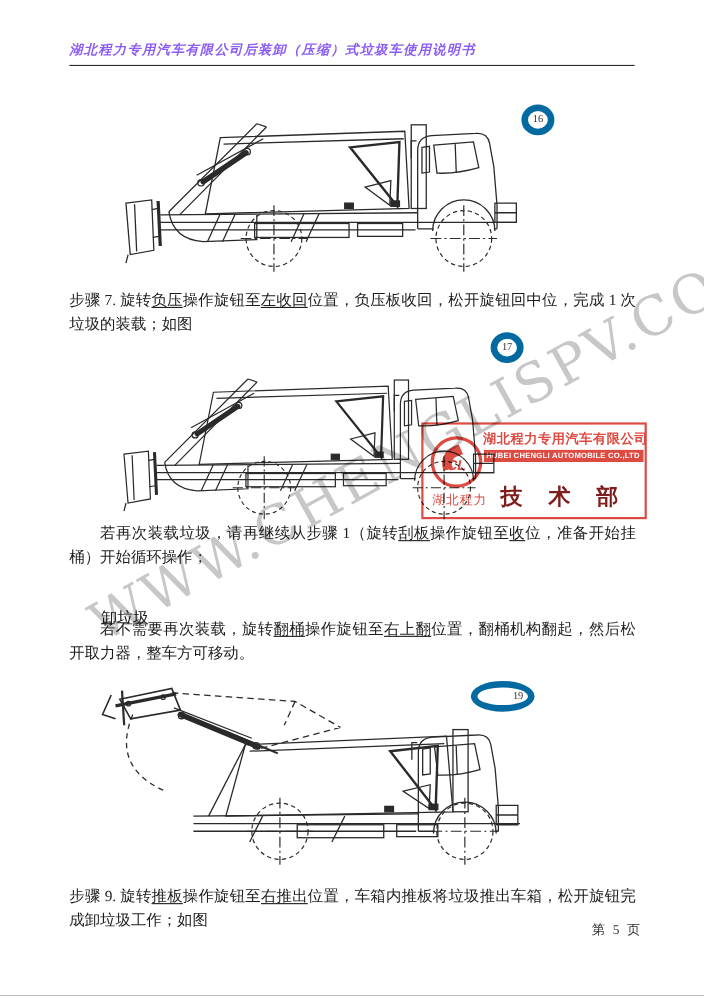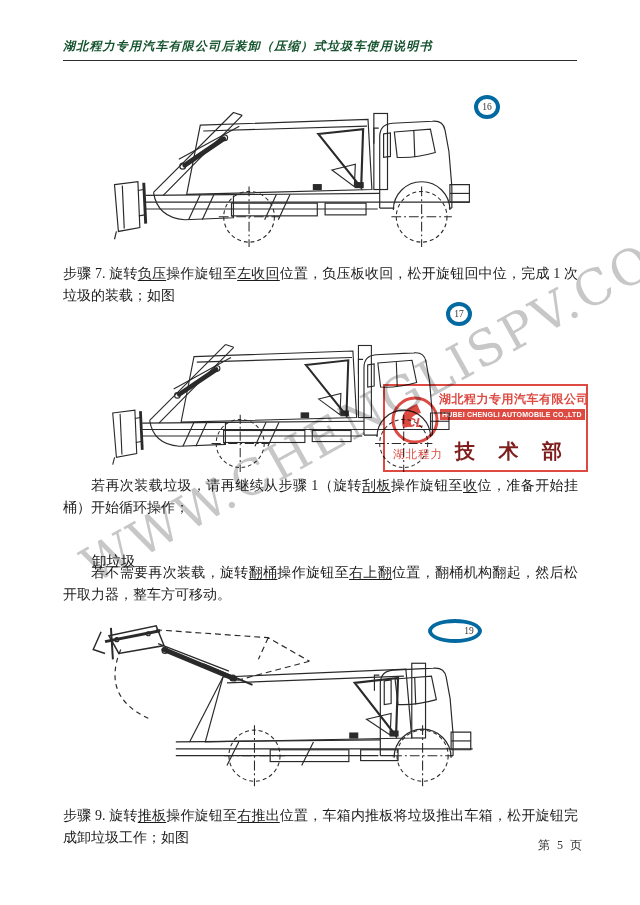--- a/index.html
+++ b/index.html
@@ -7,41 +7,41 @@
     position:relative;width:640px;height:905px;background:#ffffff;
     margin:0 auto;overflow:hidden;
     font-family:"Liberation Serif","DejaVu Serif",serif;color:#1c1c1c;
   }
   
   .header{
     position:absolute;left:63px;top:36px;width:514px;
     border-bottom:1.5px solid #2b2b2b;padding-bottom:5px;
   }
   .header-title{
-    font-style:italic;font-weight:600;font-size:12px;letter-spacing:1.2px;color:#14532d;
+    font-style:italic;font-weight:600;font-size:12px;letter-spacing:1.2px;color:#8b5cf6;
   }
   
   .para{
     position:absolute;left:63px;width:515px;font-size:14px;line-height:22px;
     text-align:justify;z-index:3;
   }
   .indent{text-indent:2em;}
   .u{text-decoration:underline;text-underline-offset:2px;}
   .section-heading{
     position:absolute;left:63px;width:515px;font-size:14.5px;font-weight:normal;
     text-indent:2em;z-index:3;
   }
   .footer{
     position:absolute;left:538px;top:837px;font-size:12px;letter-spacing:2px;color:#333;z-index:3;
   }
   
   .fig{position:absolute;z-index:1;}
   .badge{
     position:absolute;display:flex;align-items:center;justify-content:center;
-    width:18px;height:16px;border:4px solid #0369a1;border-radius:50%;
+    width:18px;height:16px;border:6px solid #0369a1;border-radius:50%;
     font-size:9.5px;color:#333;z-index:2;background:transparent;
   }
   
   .watermark{
     position:absolute;left:72px;top:545px;z-index:4;
     font-family:"DejaVu Serif","Liberation Serif",serif;
     font-size:49px;letter-spacing:3px;white-space:nowrap;
     color:#b9b9b9;opacity:.8;mix-blend-mode:multiply;
     transform:rotate(-29deg);transform-origin:0 0;pointer-events:none;
   }

